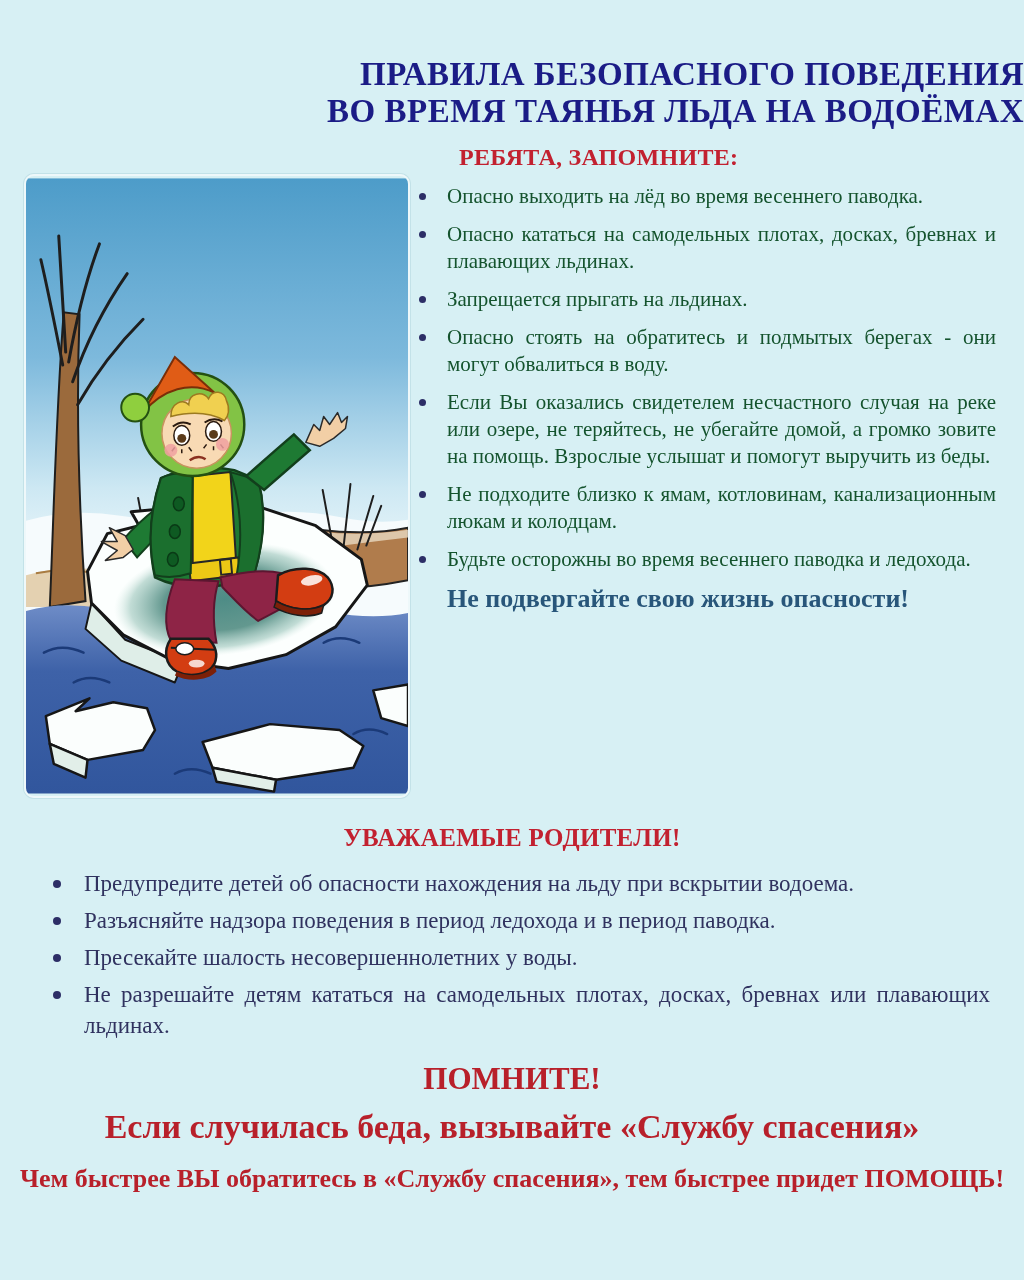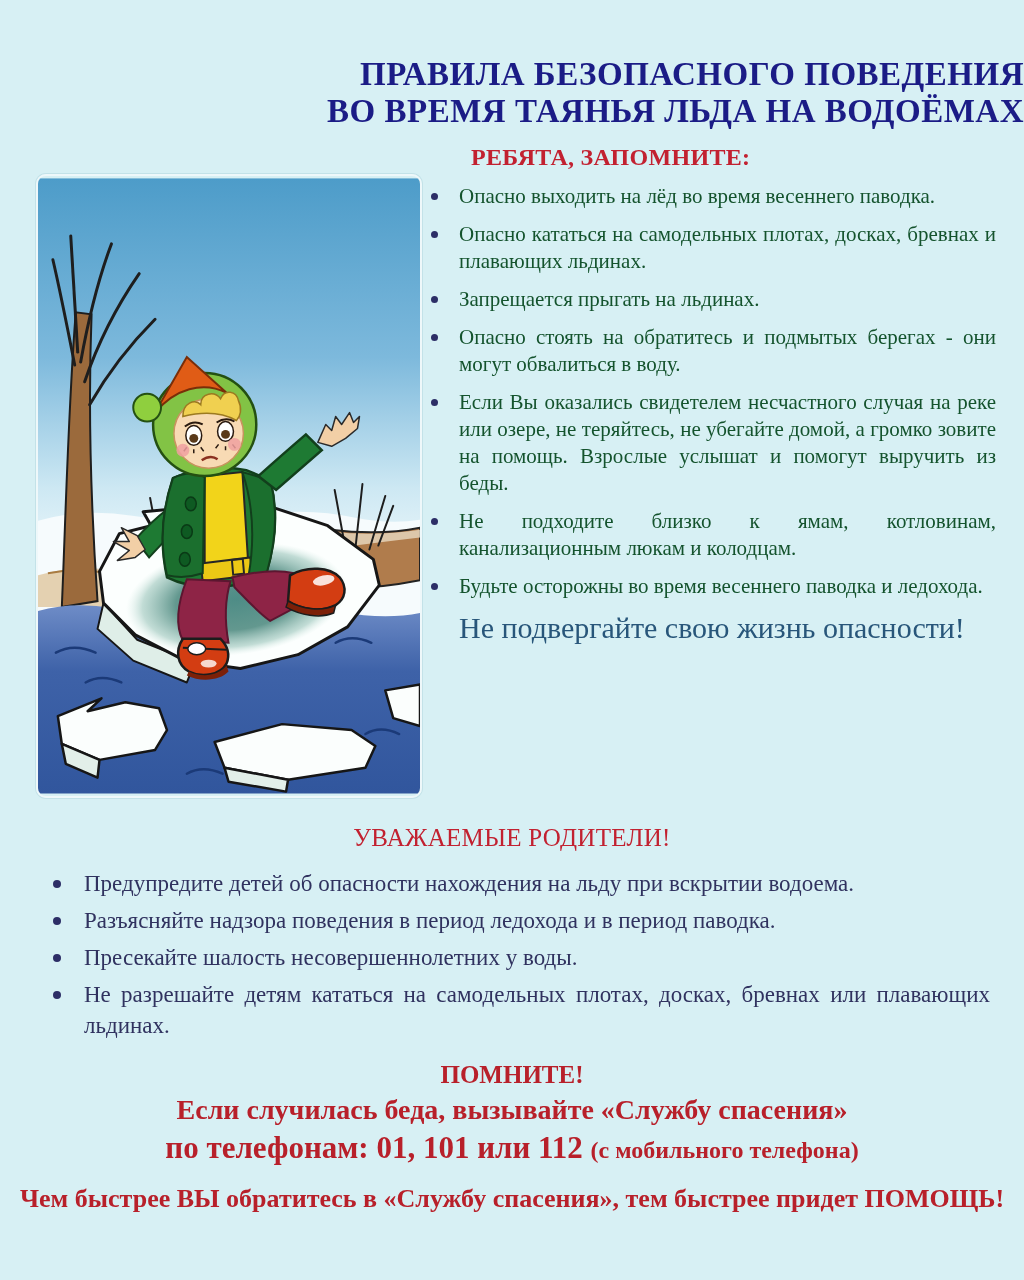--- a/index.html
+++ b/index.html
@@ -15,21 +15,21 @@
     text-align:right;
     color:#1b1c86;
     font-weight:bold;
     font-size:33px;
     line-height:37px;
     letter-spacing:0.5px;
   }
   
   .columns{
     display:flex;
-    margin:14px 28px 0 36px;
+    margin:14px 28px 0 24px;
   }
   .illustration-box{
     flex:none;
     width:382px;height:620px;
     margin-top:30px;
     border-radius:10px;
     overflow:hidden;
     border:2px solid #eef8fa;
     box-shadow:0 0 0 1px #c3e2e8;
   }
@@ -57,29 +57,29 @@
   }
   ul.kids-list li::before{
     content:"";
     position:absolute;left:3px;top:10px;
     width:7px;height:7px;border-radius:50%;
     background:#2c2e66;
   }
   .kids-warning{
     margin:6px 0 0 31px;
     color:#28567a;
-    font-weight:normal;
-    font-size:30px;
+    font-weight:bold;
+    font-size:26px;
   }
   
   .parents-heading{
     margin-top:26px;
     text-align:center;
     color:#c22130;
-    font-weight:normal;
+    font-weight:bold;
     font-size:25px;
     letter-spacing:0.3px;
   }
   ul.parents-list{list-style:none;margin:16px 34px 0 48px;padding:0;}
   ul.parents-list li{
     position:relative;
     padding-left:36px;
     margin-bottom:6px;
     text-align:justify;
     color:#30325f;
@@ -91,22 +91,22 @@
     position:absolute;left:5px;top:12px;
     width:8px;height:8px;border-radius:50%;
     background:#2c2e66;
   }
   
   .footer{
     text-align:center;
     color:#b8202a;
     font-weight:bold;
   }
-  .footer .remember{font-size:25px;margin-top:20px;}
-  .footer .call-line1{font-size:28px;margin-top:5px;}
+  .footer .remember{font-size:31px;margin-top:20px;}
+  .footer .call-line1{font-size:34px;margin-top:11px;}
   .footer .call-line2{font-size:31px;margin-top:4px;}
   .footer .call-note{font-size:24px;}
   .footer .final-line{font-size:26px;margin-top:18px;}
 </style>
 </head>
 <body>
 
 <div class="page-title">
   <div>ПРАВИЛА БЕЗОПАСНОГО ПОВЕДЕНИЯ</div>
   <div>ВО ВРЕМЯ ТАЯНЬЯ ЛЬДА НА ВОДОЁМАХ</div>
@@ -255,15 +255,14 @@
 <ul class="parents-list">
   <li>Предупредите детей об опасности нахождения на льду при вскрытии водоема.</li>
   <li>Разъясняйте надзора поведения в период ледохода и в период паводка.</li>
   <li>Пресекайте шалость несовершеннолетних у воды.</li>
   <li>Не разрешайте детям кататься на самодельных плотах, досках, бревнах или плавающих льдинах.</li>
 </ul>
 
 <div class="footer">
   <div class="remember">ПОМНИТЕ!</div>
   <div class="call-line1">Если случилась беда, вызывайте «Службу спасения»</div>
-  <div class="call-line2"><span>по телефонам: 01, 101 или 112 </span><span class="call-note">(с мобильного телефона)</span></div>
   <div class="final-line">Чем быстрее ВЫ обратитесь в «Службу спасения», тем быстрее придет ПОМОЩЬ!</div>
 </div>
 
 </body></html>

